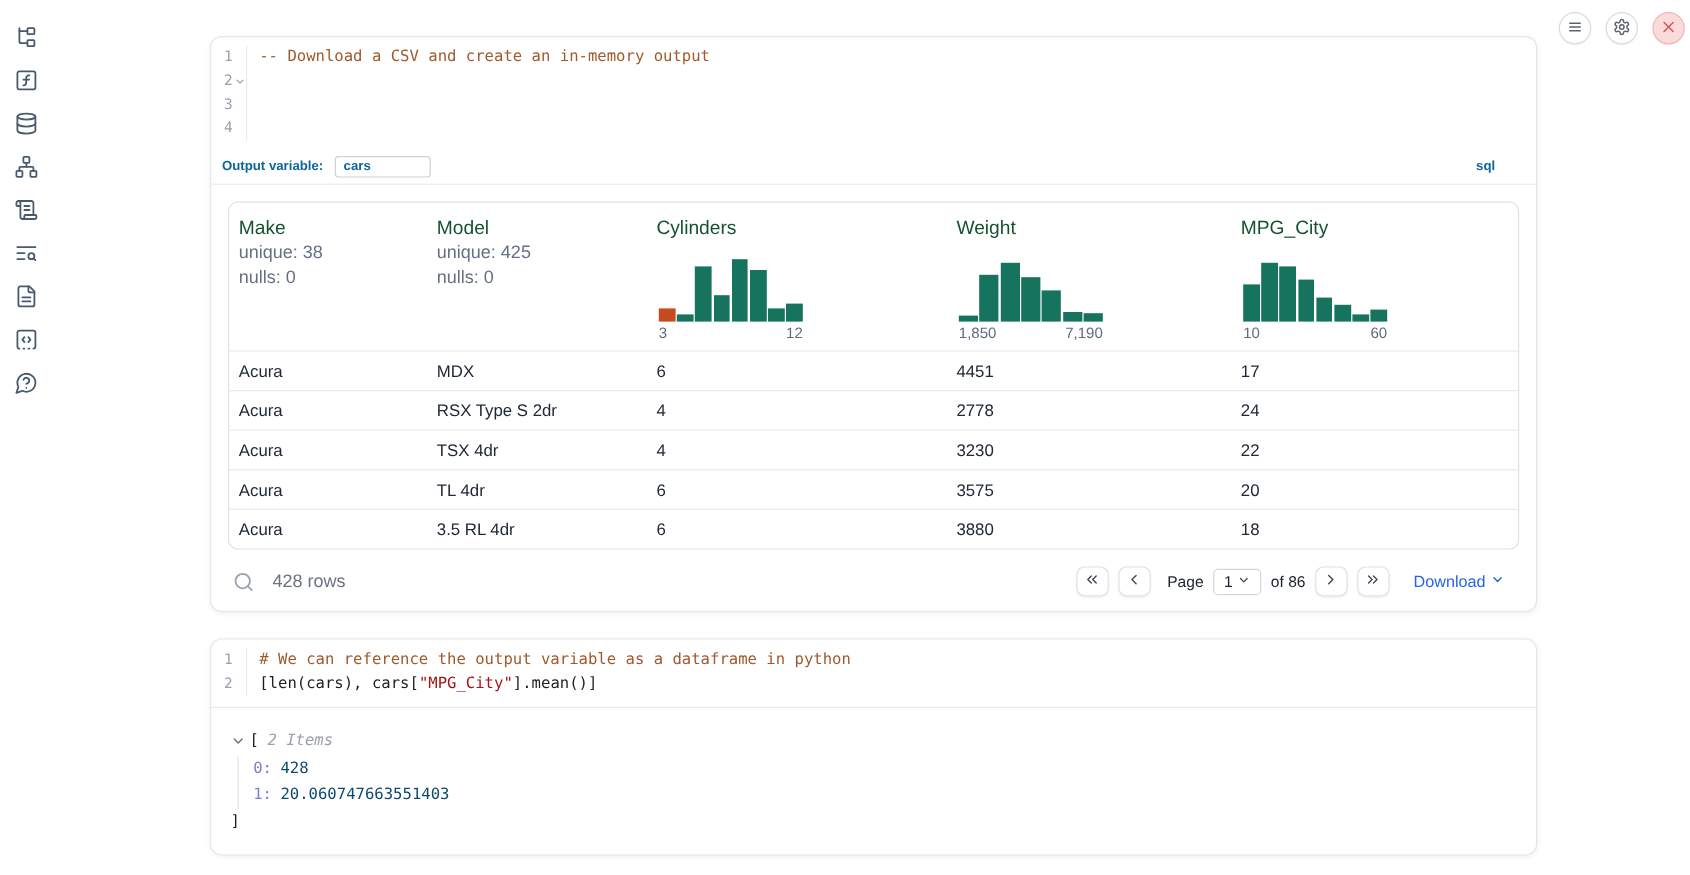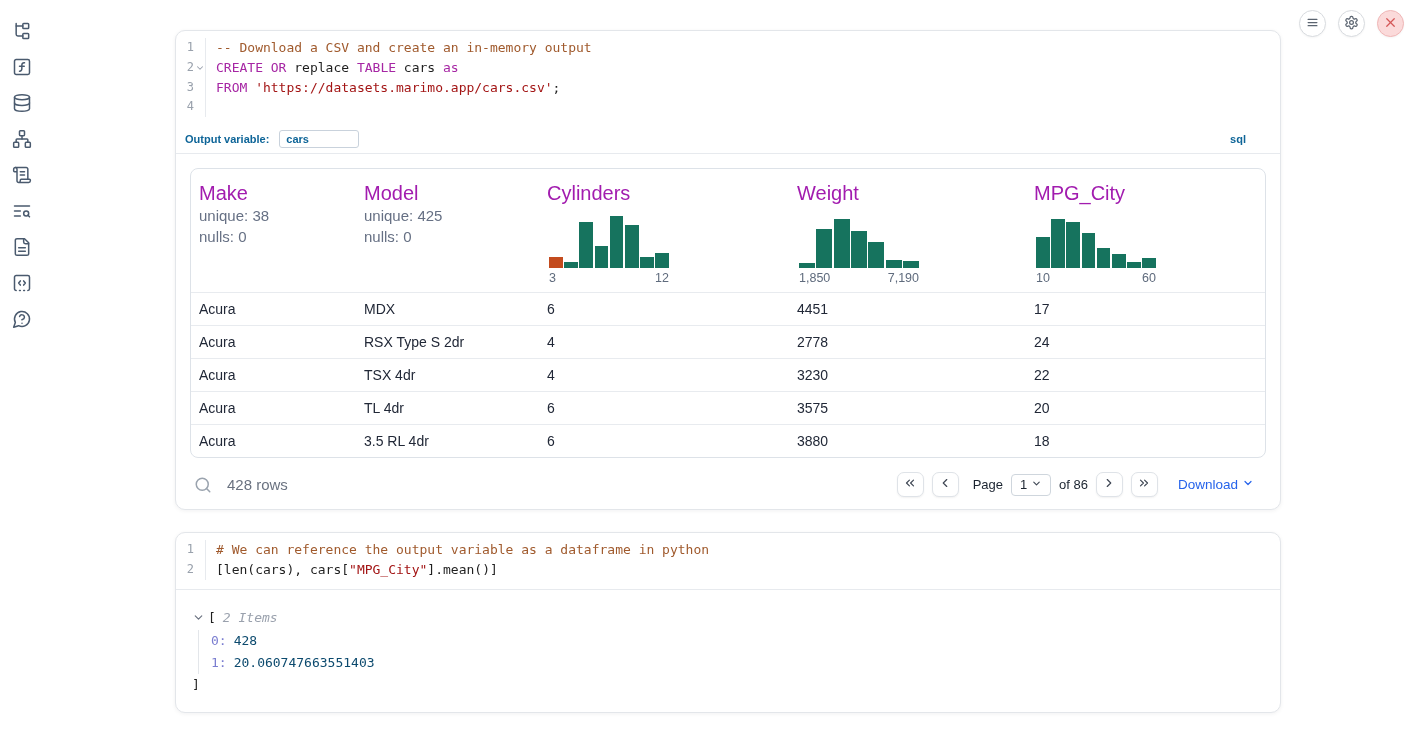--- a/index.html
+++ b/index.html
@@ -49,21 +49,21 @@
     border-radius:3px; font-family:"Liberation Sans", sans-serif; font-size:11px;
     font-weight:bold; color:#0e6598; padding:0 6px; outline:none; }
   .lang-label { margin-left:auto; font-size:11px; font-weight:bold; color:#0e6598; cursor:pointer; }
 
   
   .output-wrap { padding:14px; }
   .data-table { border:1px solid #dde2e8; border-radius:8px; overflow:hidden; }
   .thead, .trow { display:grid; grid-template-columns:165px 183px 250px 237px 1fr; }
   .thead { height:123px; }
   .th { padding:13px 8px 7px; display:flex; flex-direction:column; cursor:pointer; }
-  .col-title { font-size:20px; color:#a21caf; }
+  .col-title { font-size:16px; color:#14532d; }
   .col-stats { margin-top:0; font-size:15px; color:#667084; line-height:1.4; }
   .hist { margin-top:auto; width:120px; margin-left:2px; }
   .hist-bars { display:flex; align-items:flex-end; gap:1.5px; height:52px; }
   .hist-bar { flex:1; background:#16735e; }
   .hist-bar.orange { background:#c34b1e; }
   .hist-axis { display:flex; justify-content:space-between; font-size:12.5px;
     color:#5f6b7d; margin-top:3px; }
   .trow { height:33px; border-top:1px solid #e8ebef; align-items:center;
     font-size:14px; color:#212837; }
   .td { padding:0 8px; white-space:nowrap; overflow:hidden; }
@@ -207,25 +207,23 @@
       <div class="code-line">
         <div class="gutter">1</div>
         <div class="code"><span class="tok-comment">-- Download a CSV and create an in-memory output</span></div>
       </div>
       <div class="code-line">
         <div class="gutter">2<span class="fold-chevron">
             <svg viewBox="0 0 24 24" fill="none" stroke="currentColor" stroke-width="2.5" stroke-linecap="round" stroke-linejoin="round">
               <path d="m6 9 6 6 6-6"></path>
             </svg>
           </span></div>
-        <div class="code"><span class="tok-kw">CREATE</span><span class="tok-plain"> </span><span class="tok-kw">OR</span><span class="tok-plain"> replace </span><span class="tok-kw">TABLE</span><span class="tok-plain"> cars </span><span class="tok-kw">as</span></div>
       </div>
       <div class="code-line">
         <div class="gutter">3</div>
-        <div class="code"><span class="tok-kw">FROM</span><span class="tok-plain"> </span><span class="tok-str">'https://datasets.marimo.app/cars.csv'</span><span class="tok-plain">;</span></div>
       </div>
       <div class="code-line">
         <div class="gutter">4</div>
       </div>
     </div>
   <div class="outvar-bar">
     <span class="outvar-label">Output variable:</span>
     <input class="outvar-input" value="cars" style="">
     <span class="lang-label">sql</span>
   </div>

